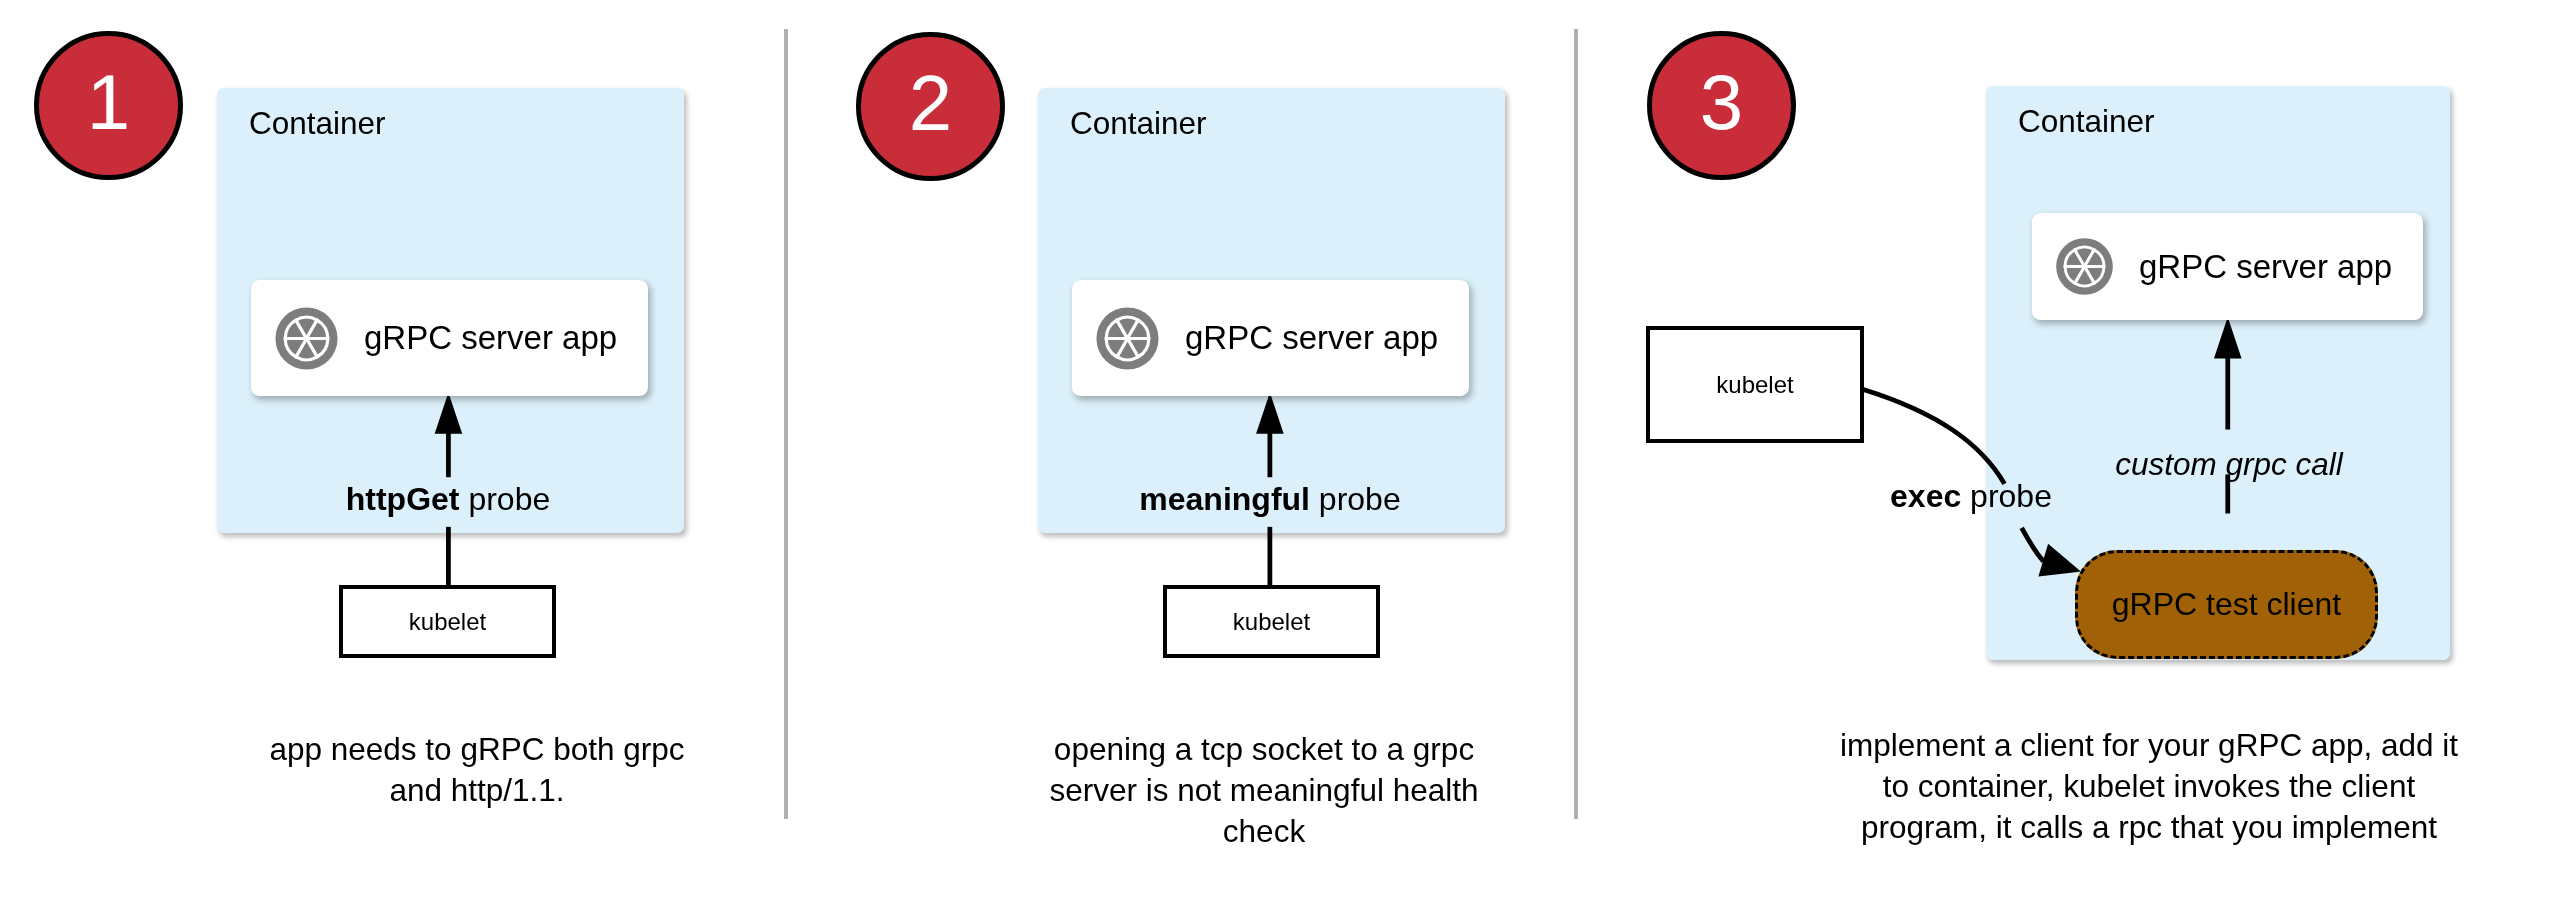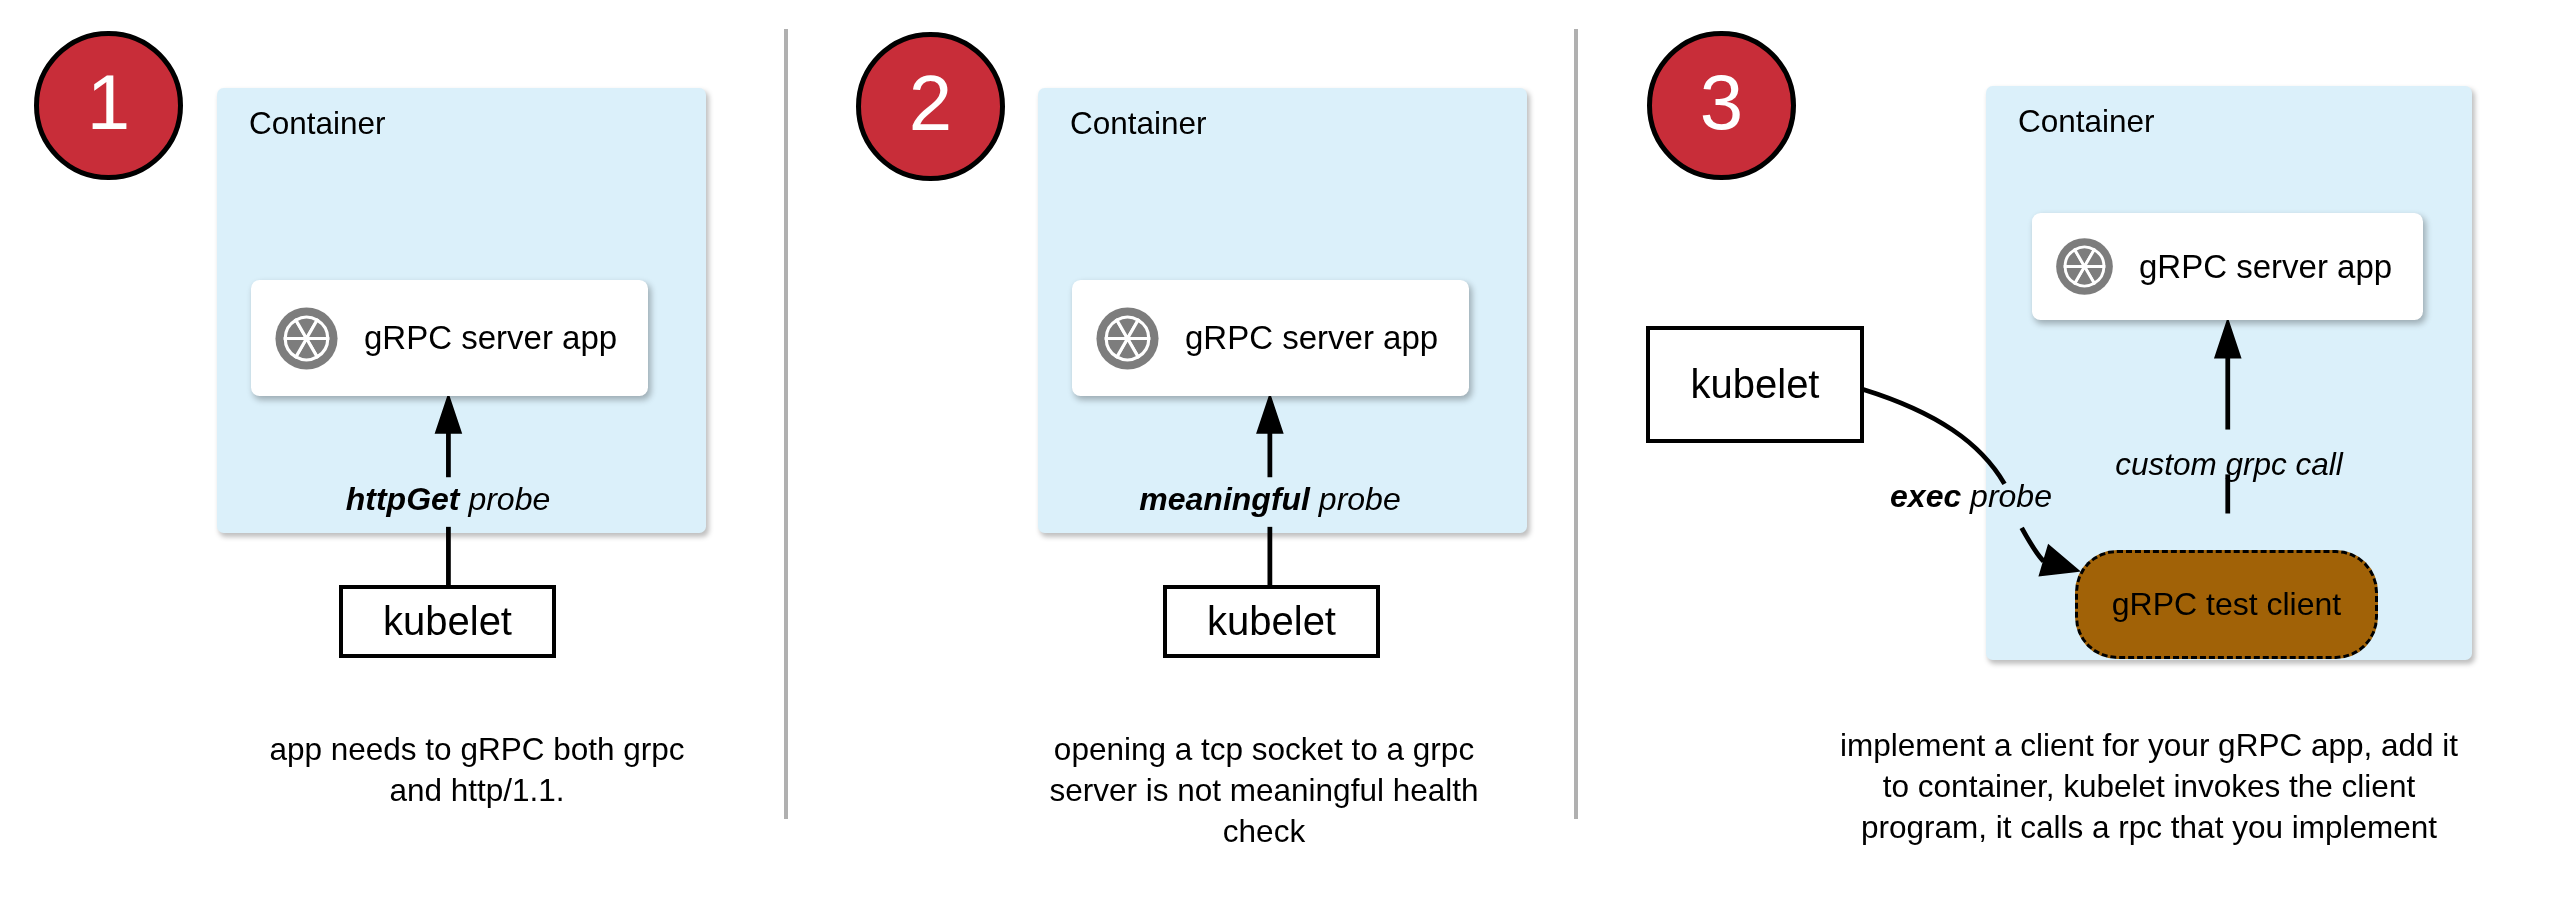--- a/index.html
+++ b/index.html
@@ -4,30 +4,30 @@
 <style>
   html,body{margin:0;padding:0;background:#ffffff;}
   #stage{position:relative;width:2576px;height:923px;background:#ffffff;overflow:hidden;
          font-family:"Liberation Sans","DejaVu Sans",sans-serif;color:#000;}
   .divider{position:absolute;top:29px;width:3.8px;height:790px;background:#b0b0b0;}
   .badge{position:absolute;width:149px;height:149px;border-radius:50%;
          background:#C82D39;border:5.7px solid #000;box-sizing:border-box;
          display:flex;align-items:center;justify-content:center;}
   .badge span{color:#fff;font-size:78px;line-height:1;transform:translateY(-2.9px);}
   .container-box{position:absolute;background:#DBF0FA;border-radius:6.7px;
-                 box-shadow:2.9px 3.8px 5.7px rgba(0,0,0,0.25);padding-left:22px;}
+                 box-shadow:2.9px 3.8px 5.7px rgba(0,0,0,0.25);}
   .container-label{position:absolute;left:32px;top:17px;font-size:31.5px;}
   .app-box{position:absolute;background:#fff;border-radius:8.6px;
            box-shadow:2.9px 3.8px 6.7px rgba(0,0,0,0.28);
            display:flex;align-items:center;padding-left:21px;box-sizing:border-box;}
   .app-box svg{flex:0 0 auto;}
   .app-label{font-size:33px;margin-left:23px;white-space:nowrap;}
   .kubelet-box{position:absolute;background:#fff;border:4.8px solid #000;box-sizing:border-box;
-               display:flex;align-items:center;justify-content:center;font-size:40px;}
-  .probe-label{position:absolute;width:286px;text-align:center;font-size:32px;white-space:nowrap;font-style:italic;}
+               display:flex;align-items:center;justify-content:center;font-size:24px;}
+  .probe-label{position:absolute;width:286px;text-align:center;font-size:32px;white-space:nowrap;}
   .probe-label b{font-weight:bold;}
   .call-label{position:absolute;width:286px;text-align:center;font-size:31.5px;white-space:nowrap;}
   .client-box{position:absolute;background:#a16207;border:3.8px dashed #000;border-radius:42px;
               box-sizing:border-box;display:flex;align-items:center;justify-content:center;
               font-size:32px;margin-top:37px;}
   .caption{position:absolute;text-align:center;font-size:31.5px;line-height:41px;}
   .caption div{white-space:nowrap;}
   #arrows{position:absolute;left:0;top:0;z-index:6;pointer-events:none;}
   .layer{position:absolute;left:0;top:0;}
   .z7{z-index:7;}

